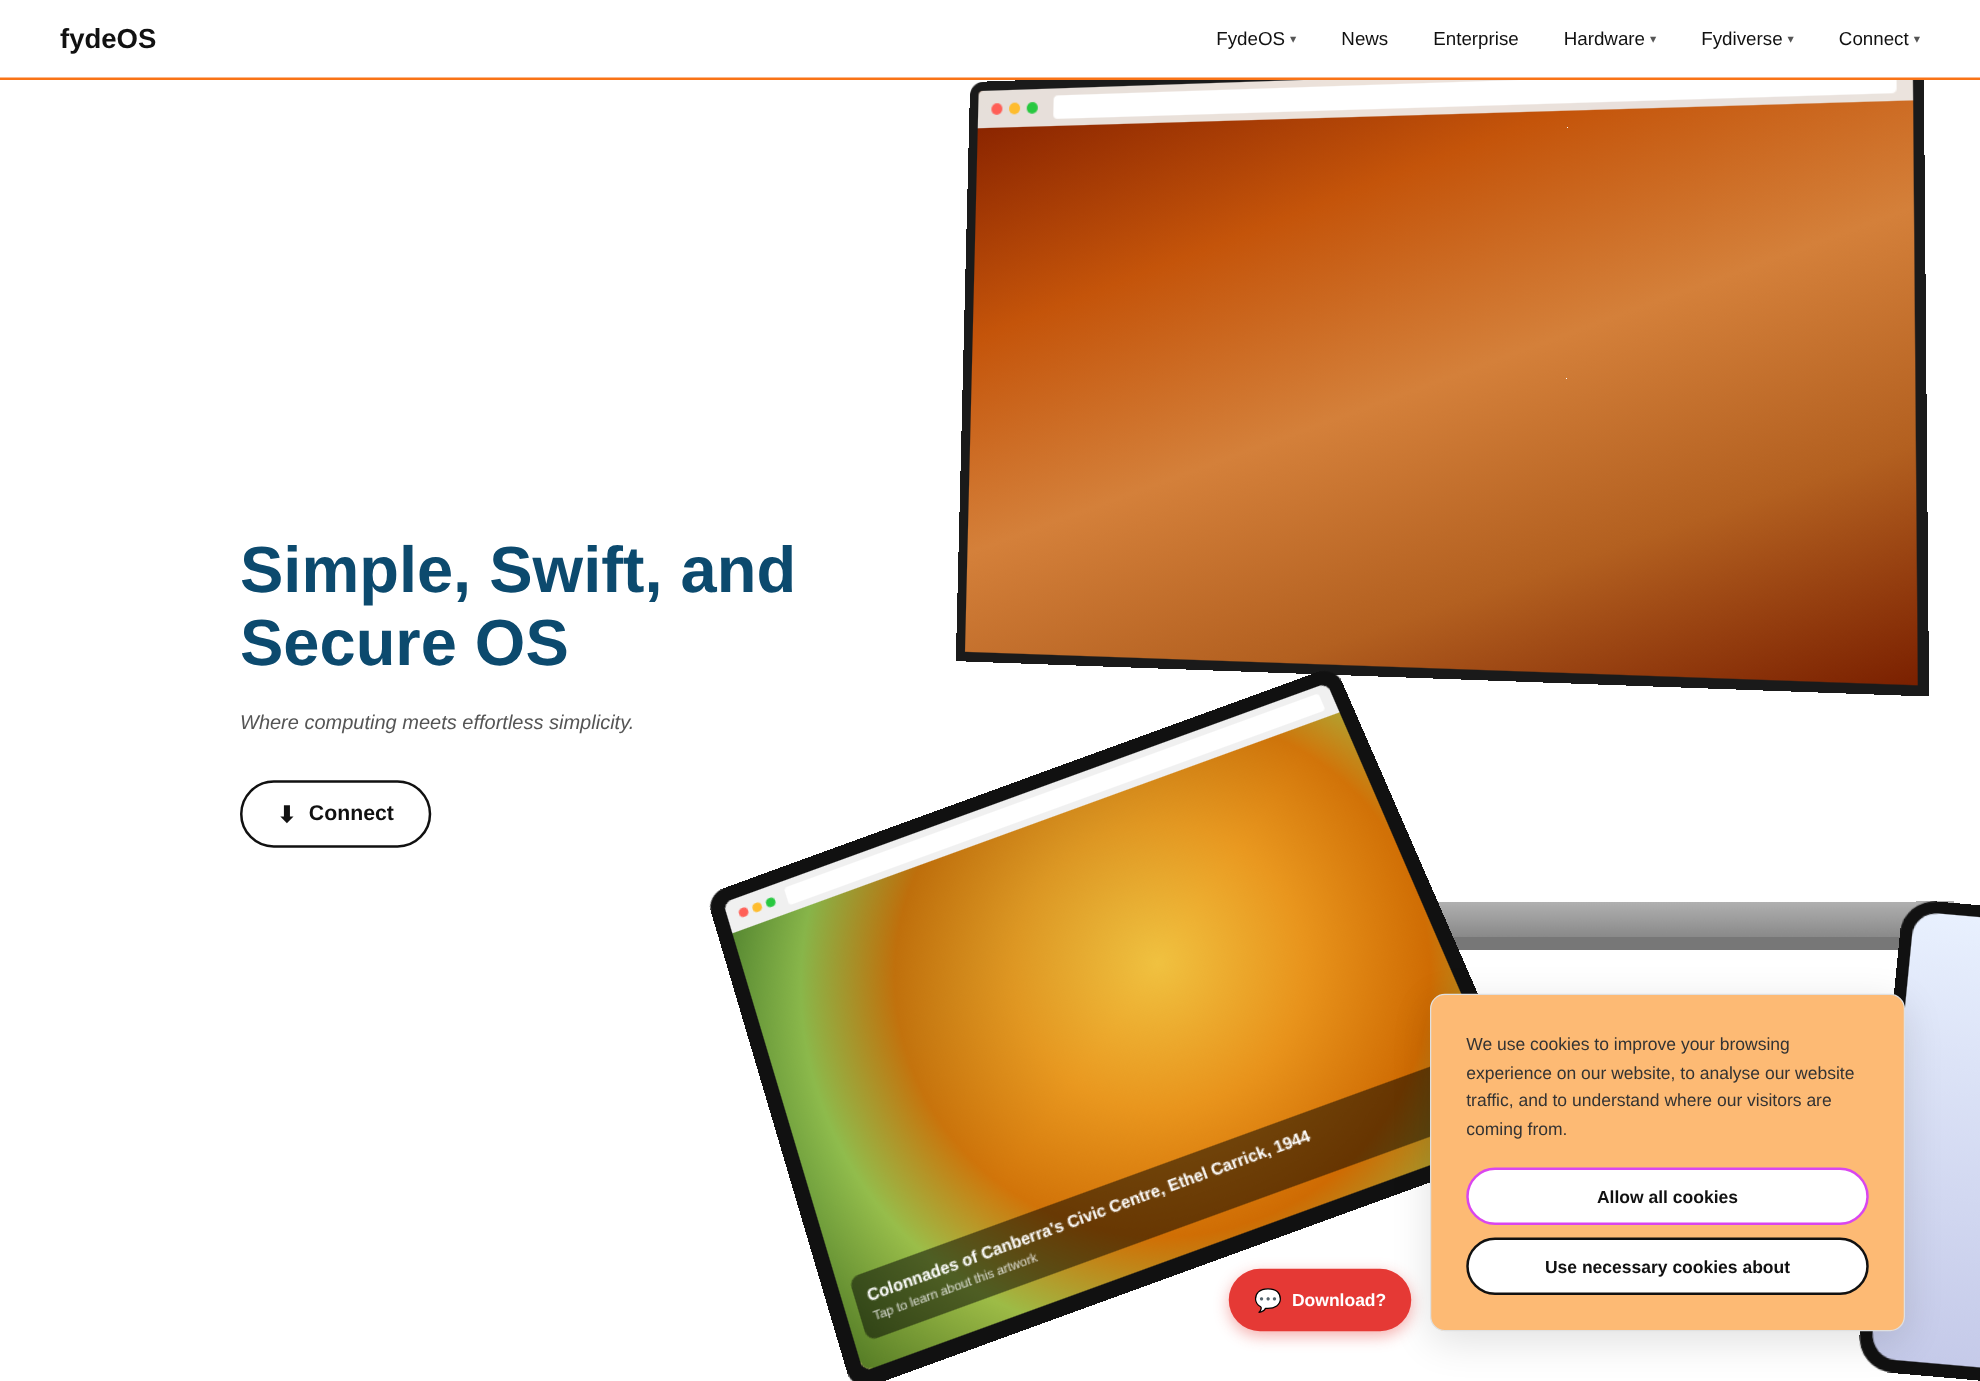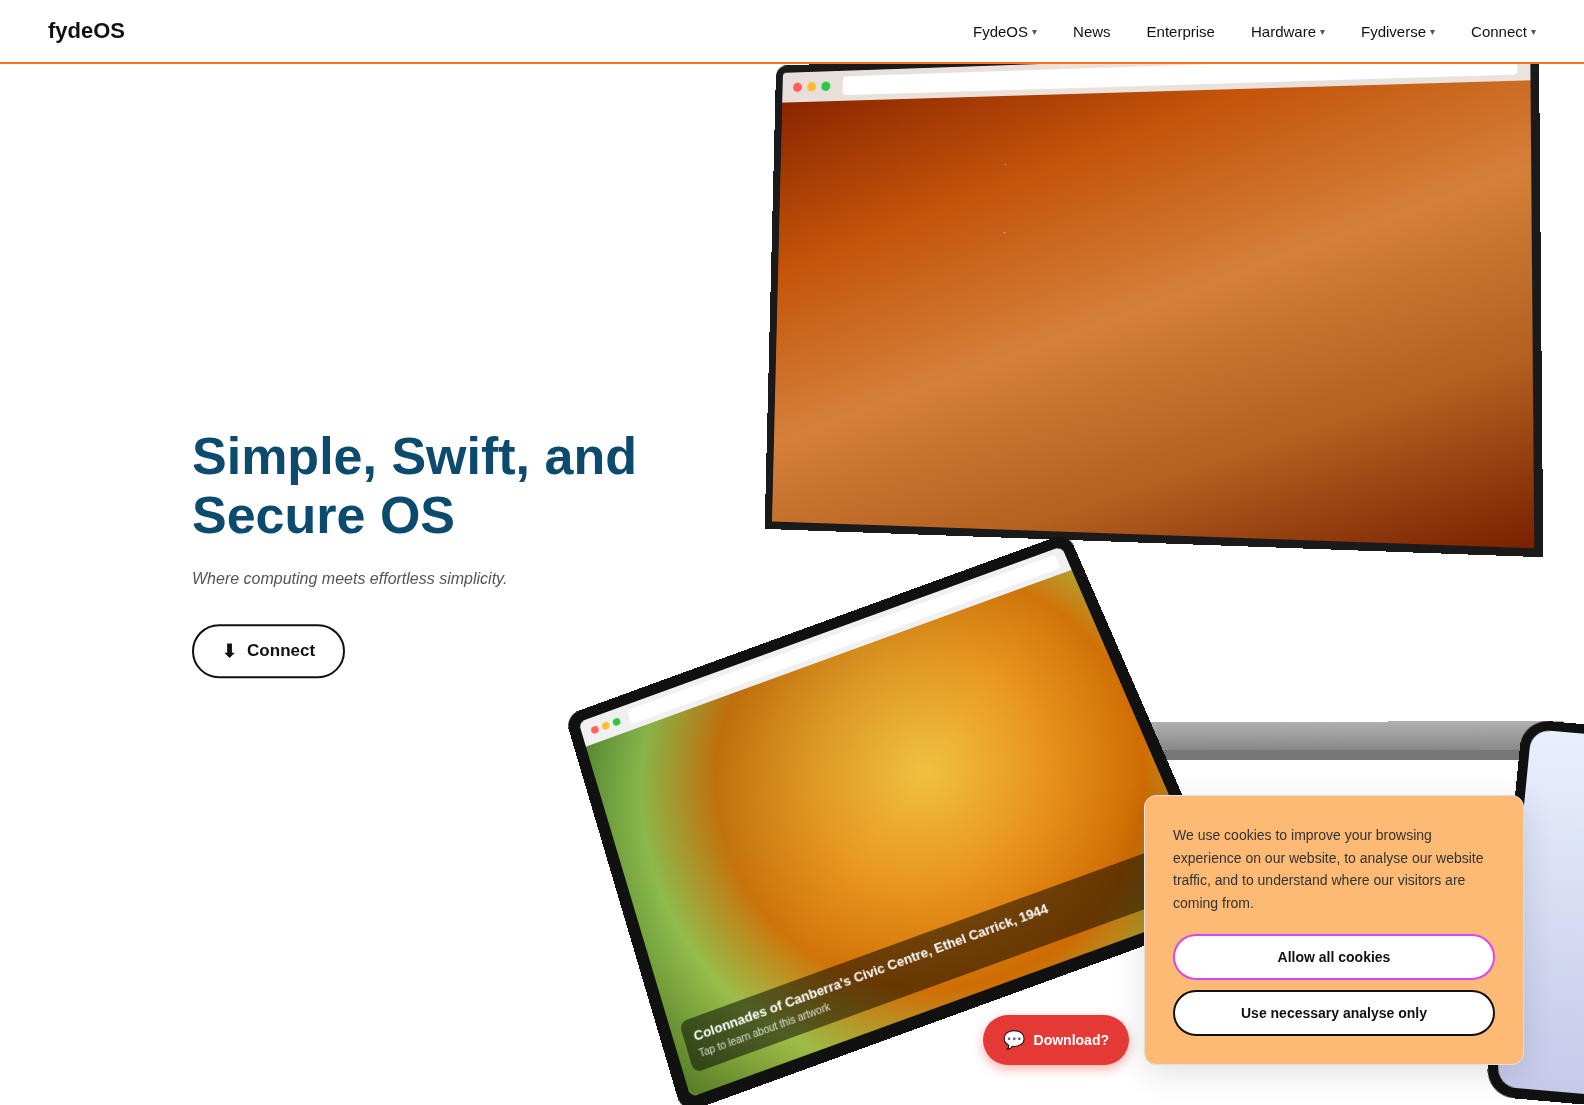--- a/index.html
+++ b/index.html
@@ -249,19 +249,19 @@
         <div class="phone-screen"></div>
       </div>
     </div>
 
   </div>
 </section>
 
 <div class="cookie-banner">
   <p class="cookie-text">We use cookies to improve your browsing experience on our website, to analyse our website traffic, and to understand where our visitors are coming from.</p>
   <button class="cookie-btn-primary">Allow all cookies</button>
-  <button class="cookie-btn-secondary">Use necessary analyse only</button>
+  <button class="cookie-btn-secondary">Use necessary cookies about</button>
 </div>
 
 <div class="chat-button">
   <span class="chat-icon">💬</span>
   <span>Download?</span>
 </div>
 
 </body></html>

